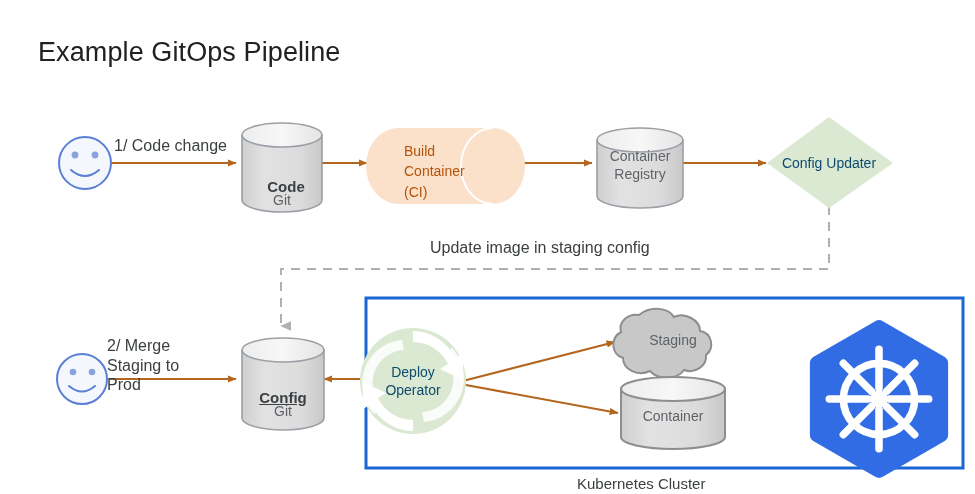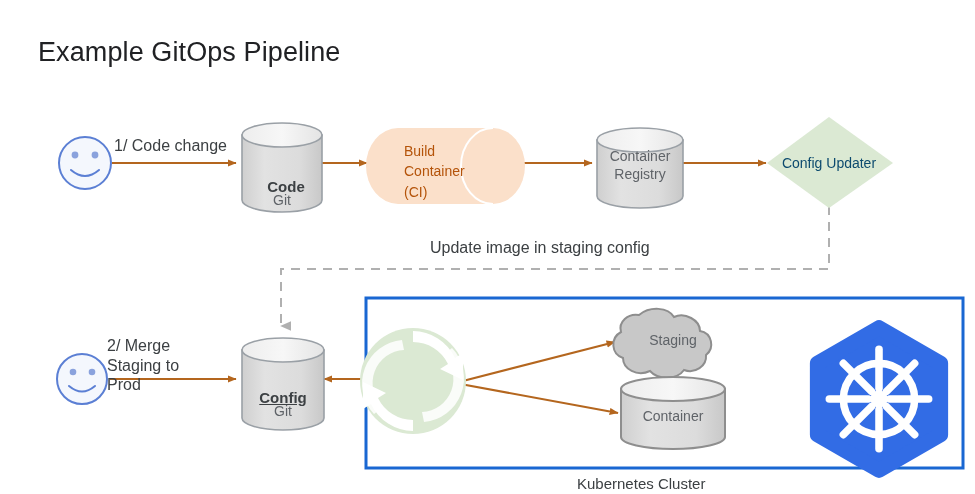--- a/index.html
+++ b/index.html
@@ -253,18 +253,20 @@
 (CI)</div>
 
   <div class="node-text gray-node-label" style="left:592px; top:148px; width:96px;">Container
 Registry</div>
 
   <div class="node-text green-label" style="left:769px; top:155px; width:120px;">Config Updater</div>
 
   <div class="node-text cyl-top-label" style="left:242px; top:359px; width:82px;">Git</div>
   <div class="node-text cyl-bot-label" style="left:242px; top:389px; width:82px;text-decoration:underline;">Config</div>
 
+  <div class="node-text green-label" style="left:358px; top:364px; width:110px;">Deploy
+Operator</div>
 
   <div class="node-text gray-node-label" style="left:625px; top:332px; width:96px;">Staging</div>
 
   <div class="node-text gray-node-label" style="left:621px; top:408px; width:104px;">Container</div>
 
 </div>
 
 </body></html>

